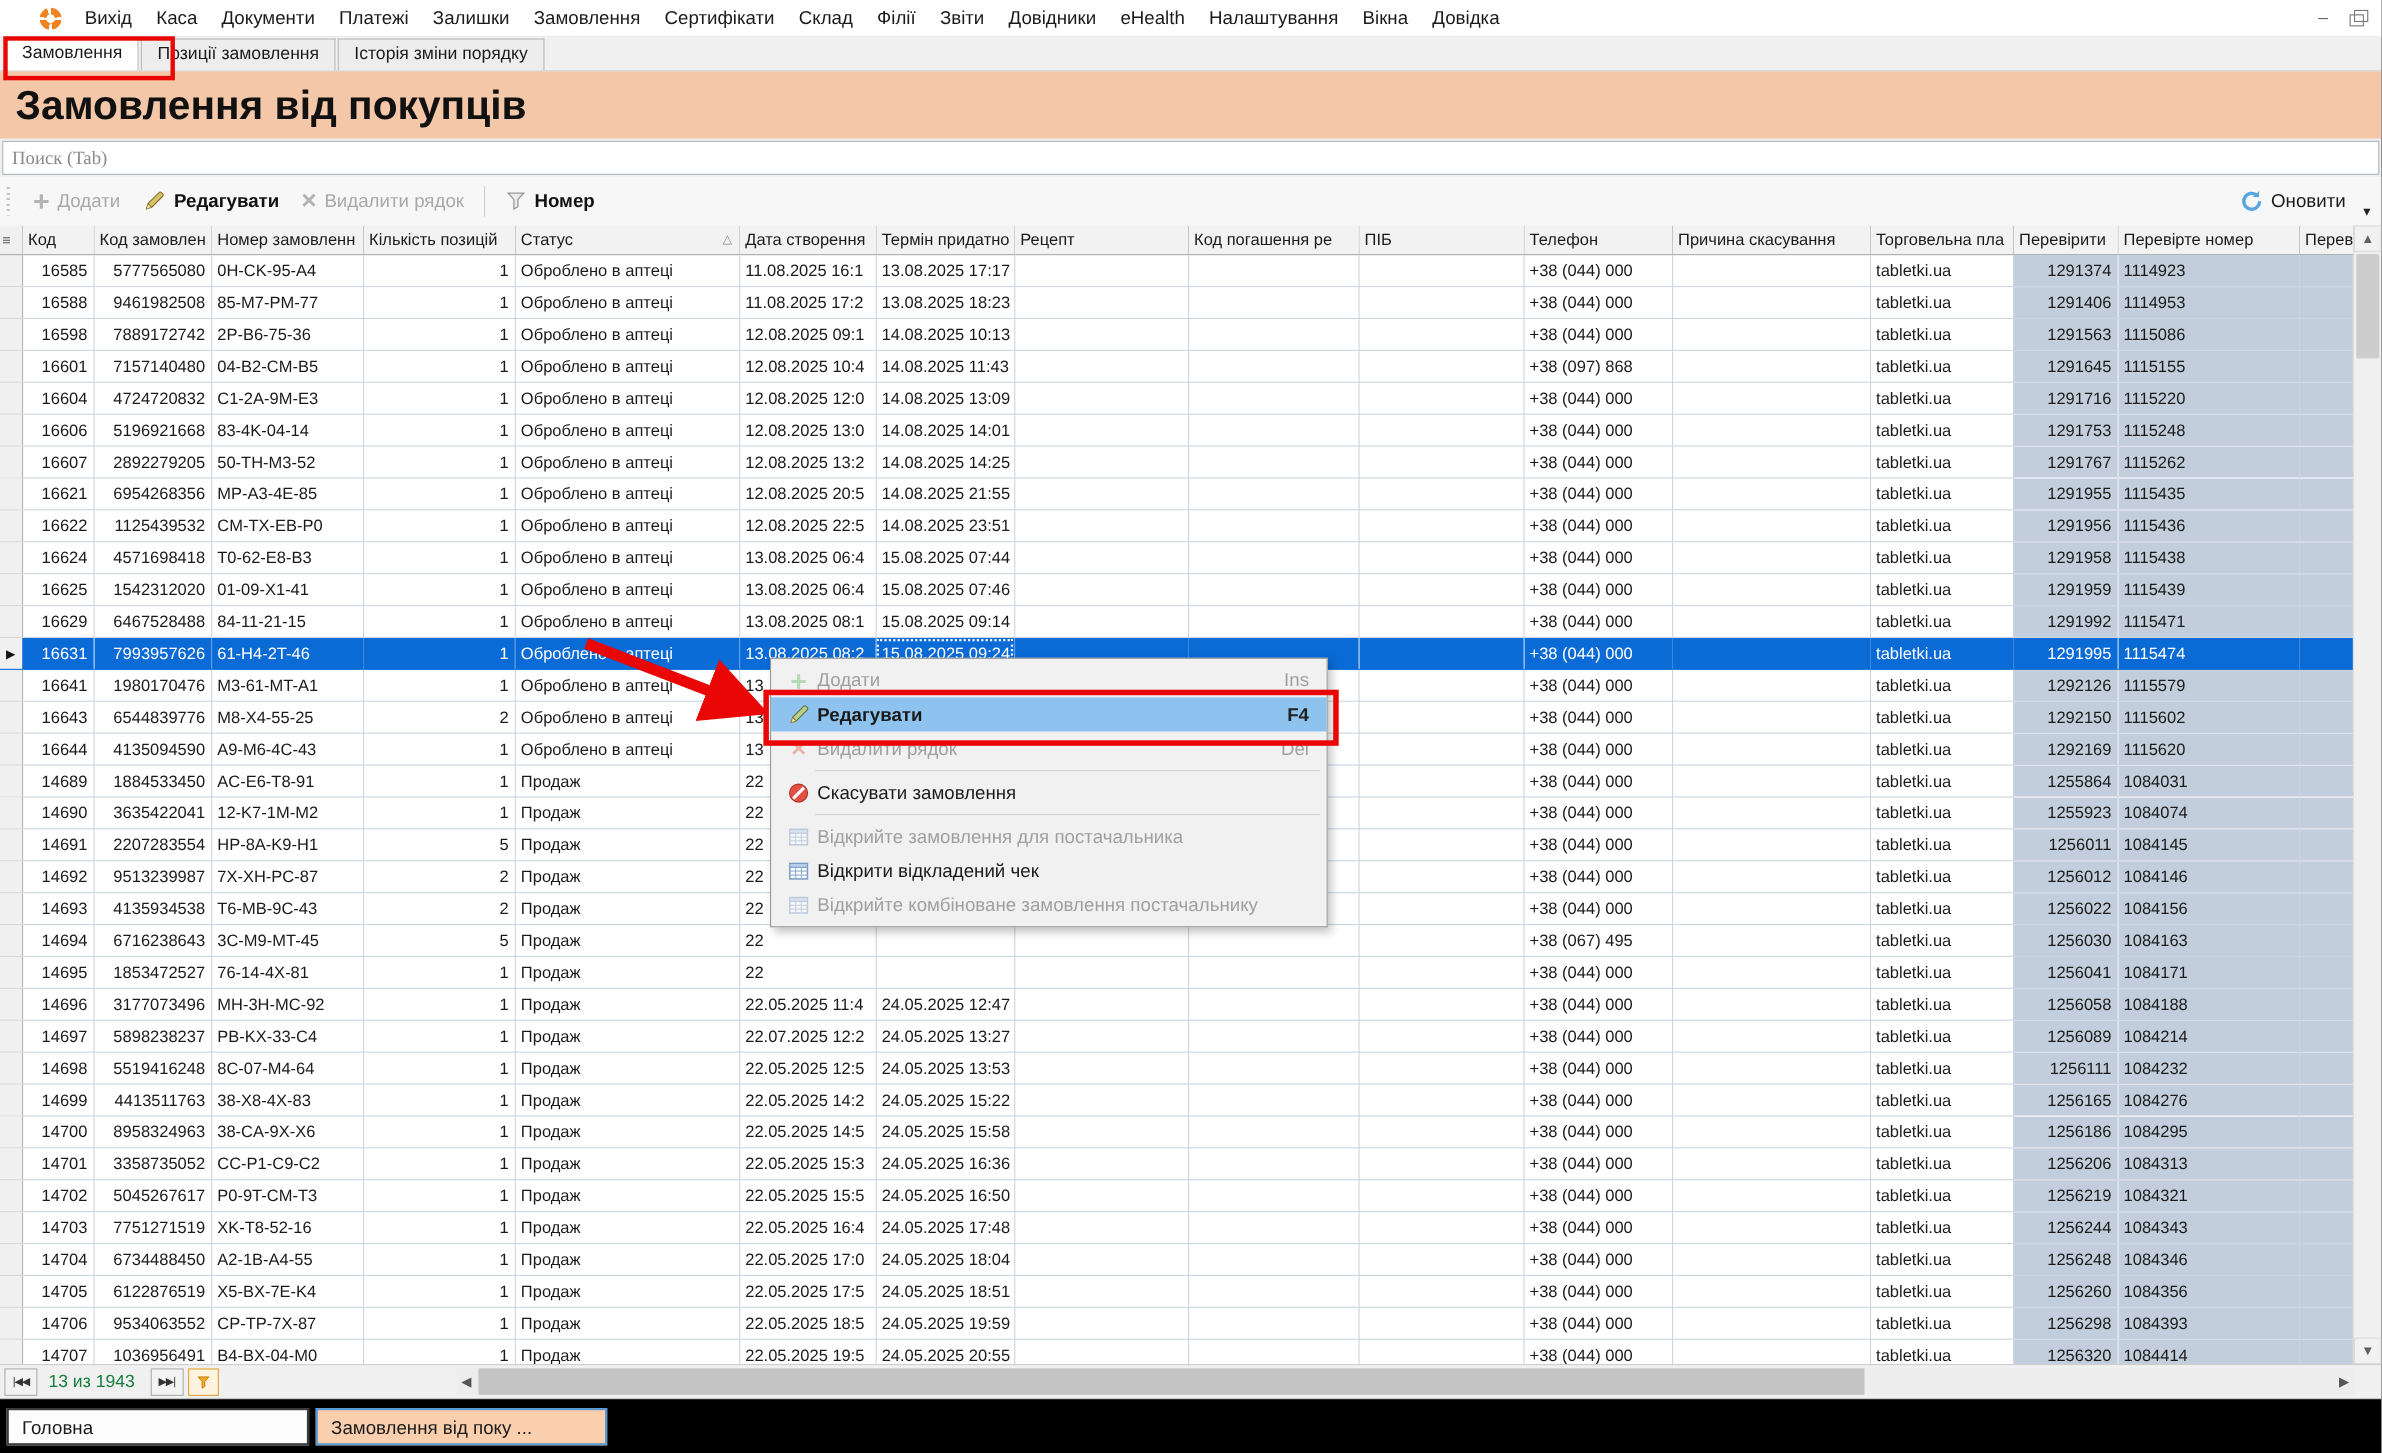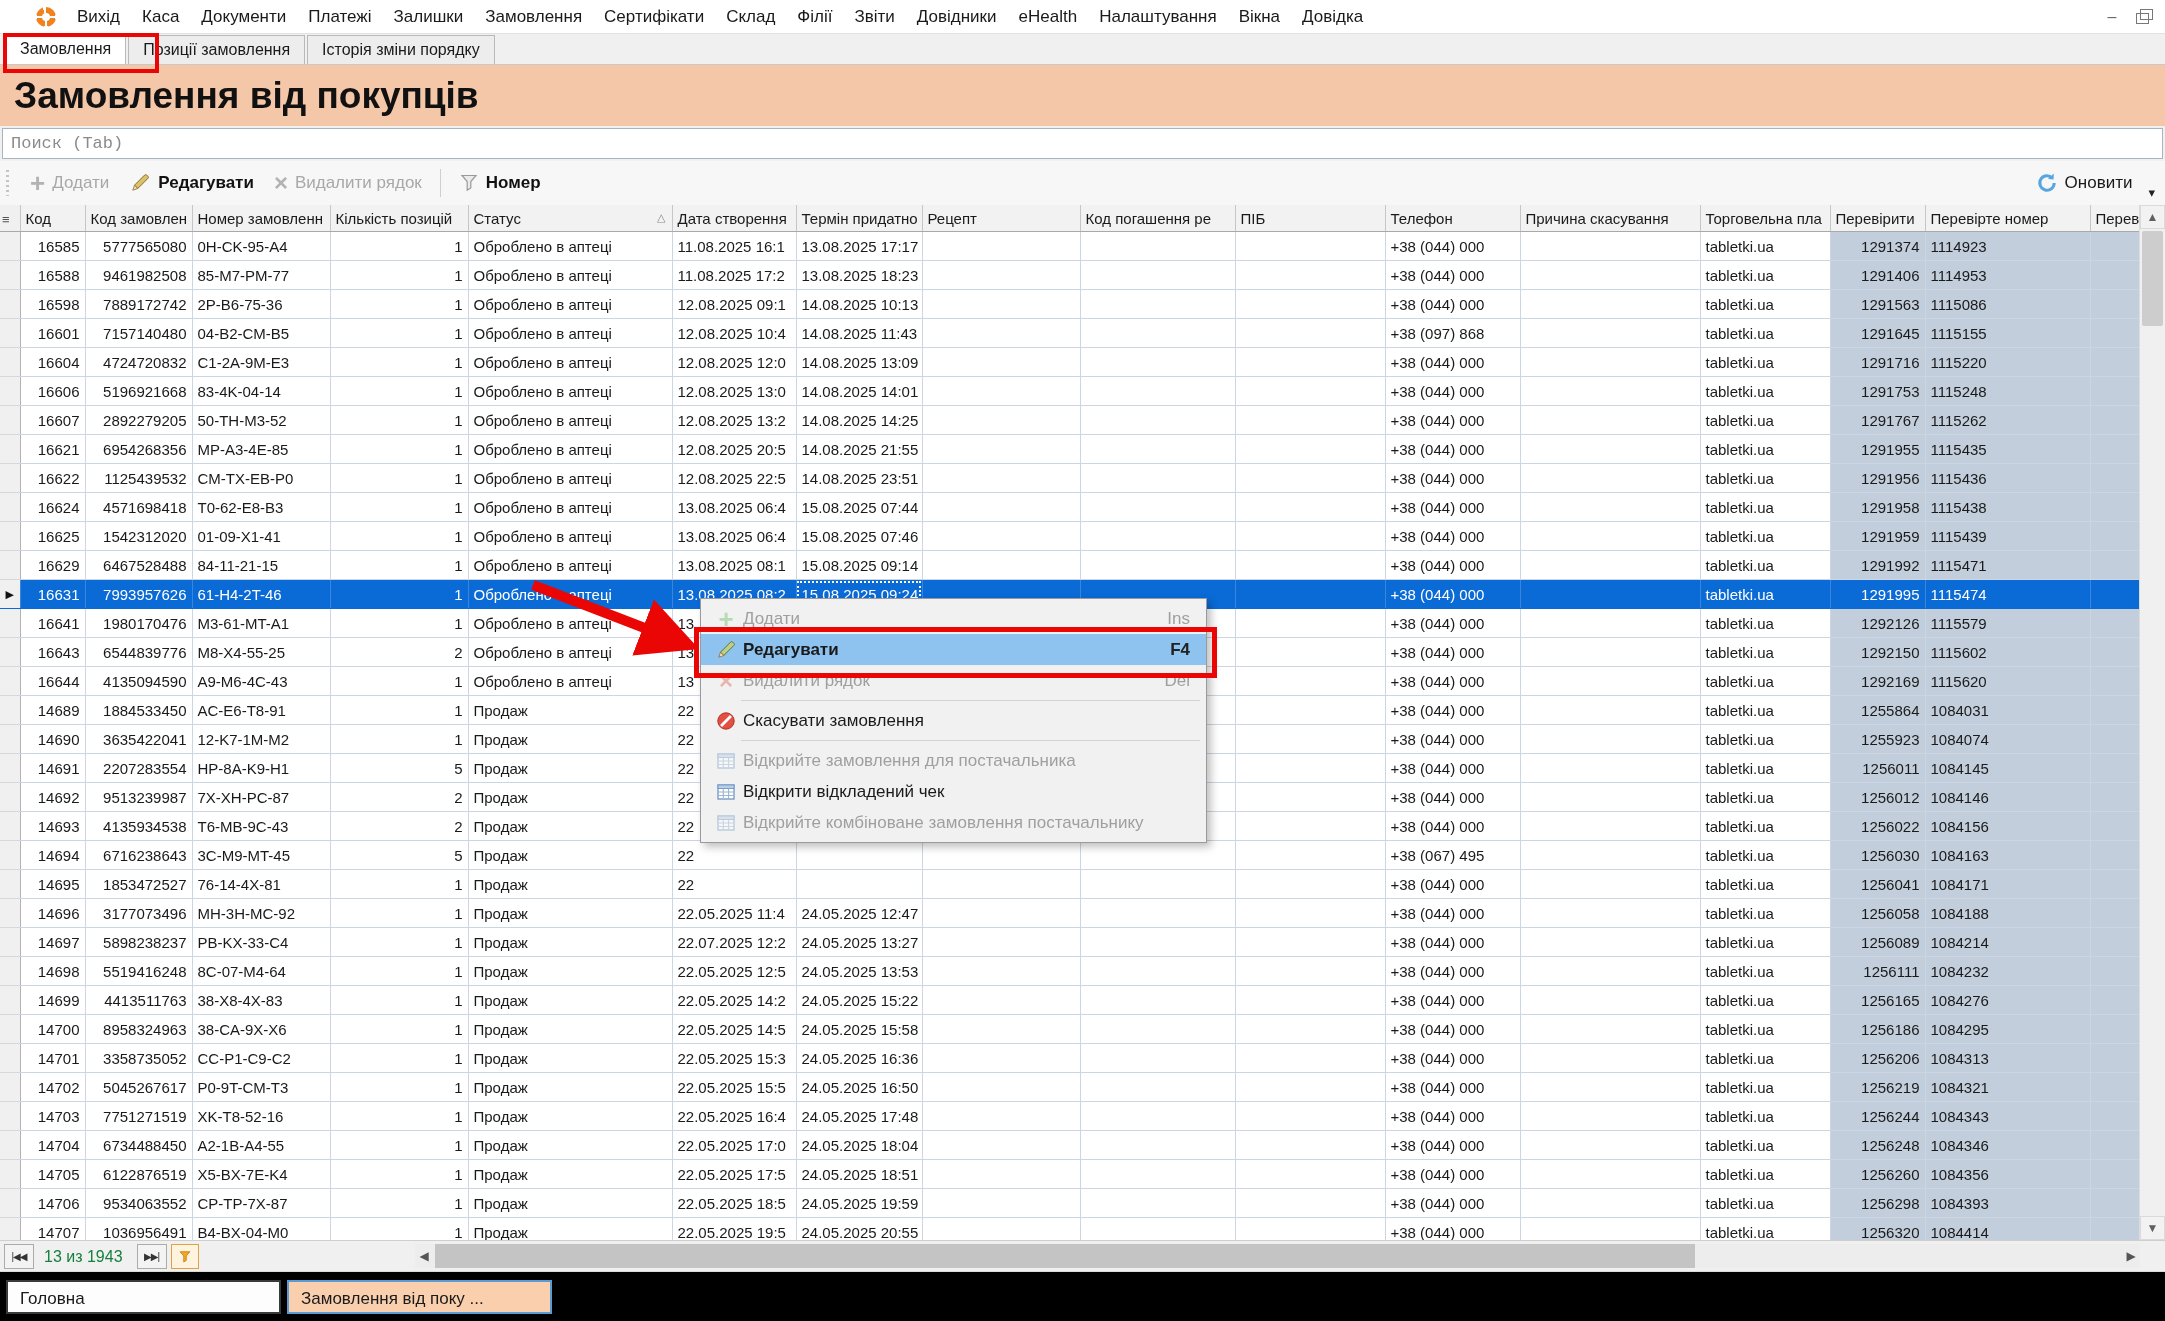--- a/index.html
+++ b/index.html
@@ -30,21 +30,21 @@
   .tab:first-child{margin-left:5px;}
 
   
   .titleband{position:absolute;left:0;top:65px;width:2165px;height:61px;background:#f4c7a8;
              display:flex;align-items:center;}
   .titleband h1{margin:0 0 0 14px;font-size:37px;font-weight:bold;color:#111;}
 
   
   .searchrow{position:absolute;left:2px;top:128px;width:2161px;height:31px;}
   .searchrow input{width:100%;height:100%;box-sizing:border-box;border:1px solid #aab4be;
-                   padding:0 8px;font-size:17px;font-family:Liberation Mono, monospace;background:#fff;color:#0369a1;}
+                   padding:0 8px;font-size:17px;font-family:Liberation Serif, serif;background:#fff;color:#0369a1;}
   .searchrow input::placeholder{color:#8b8b8b;}
 
   
   .toolbar{position:absolute;left:0;top:161px;width:2165px;height:44px;background:#f7f7f7;
            border-bottom:1px solid #e0e0e0;display:flex;align-items:center;font-size:17px;}
   .grip{width:6px;height:26px;margin:0 8px 0 6px;
         background:repeating-linear-gradient(to bottom,#c4c4c4 0 2px,transparent 2px 5px);
         background-size:3px 100%;background-repeat:repeat-y;}
   .tbtn{display:flex;align-items:center;gap:7px;padding:0 10px;height:34px;}
   .tbtn.disabled .tlabel{color:#a8a8a8;}

